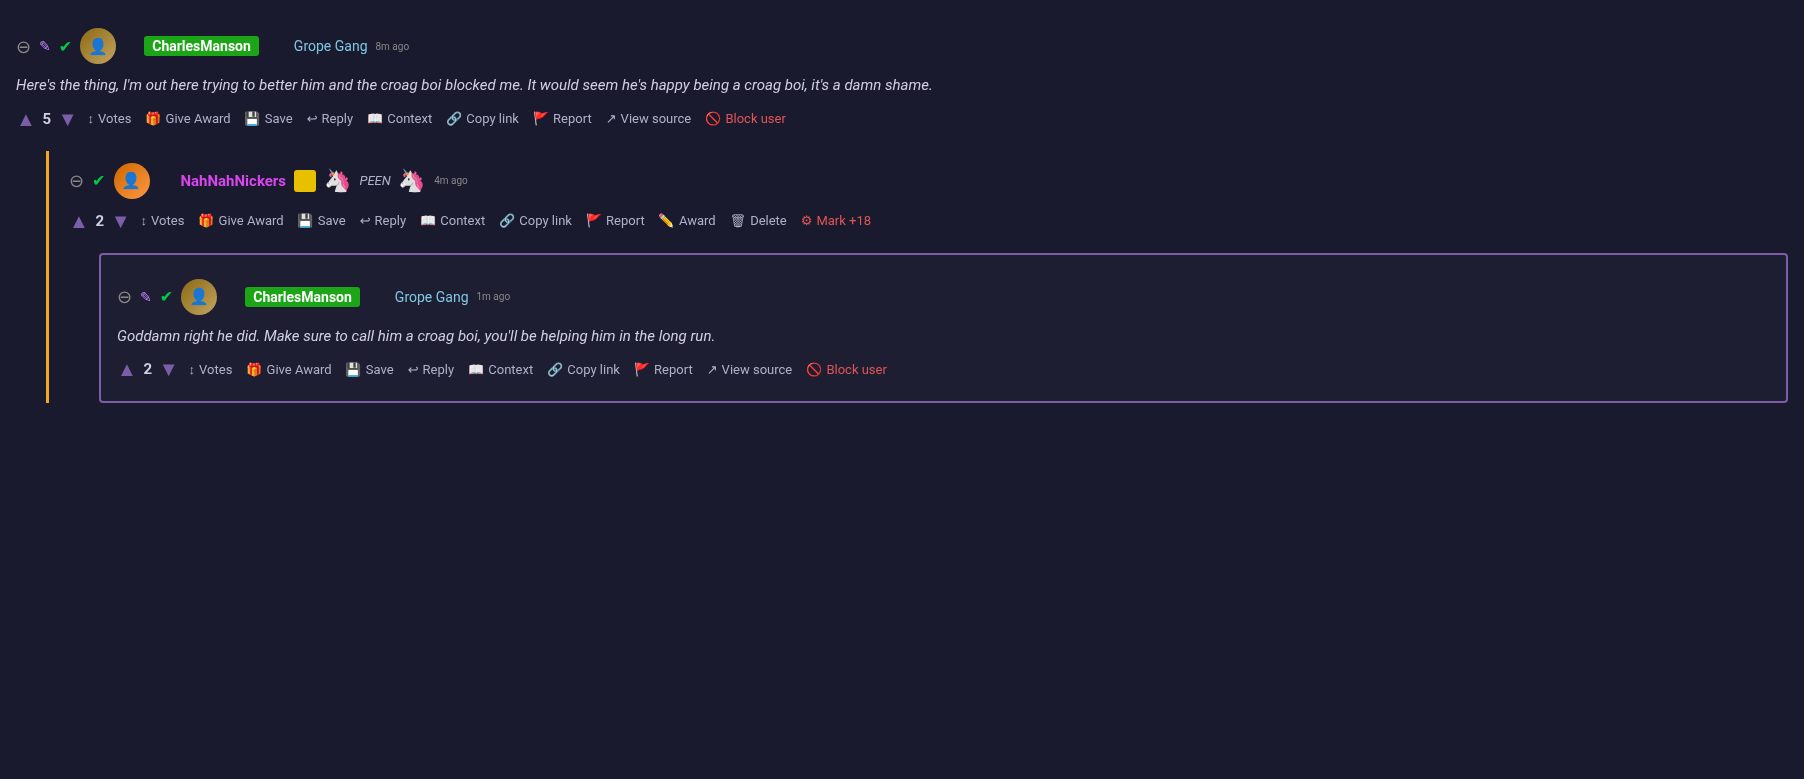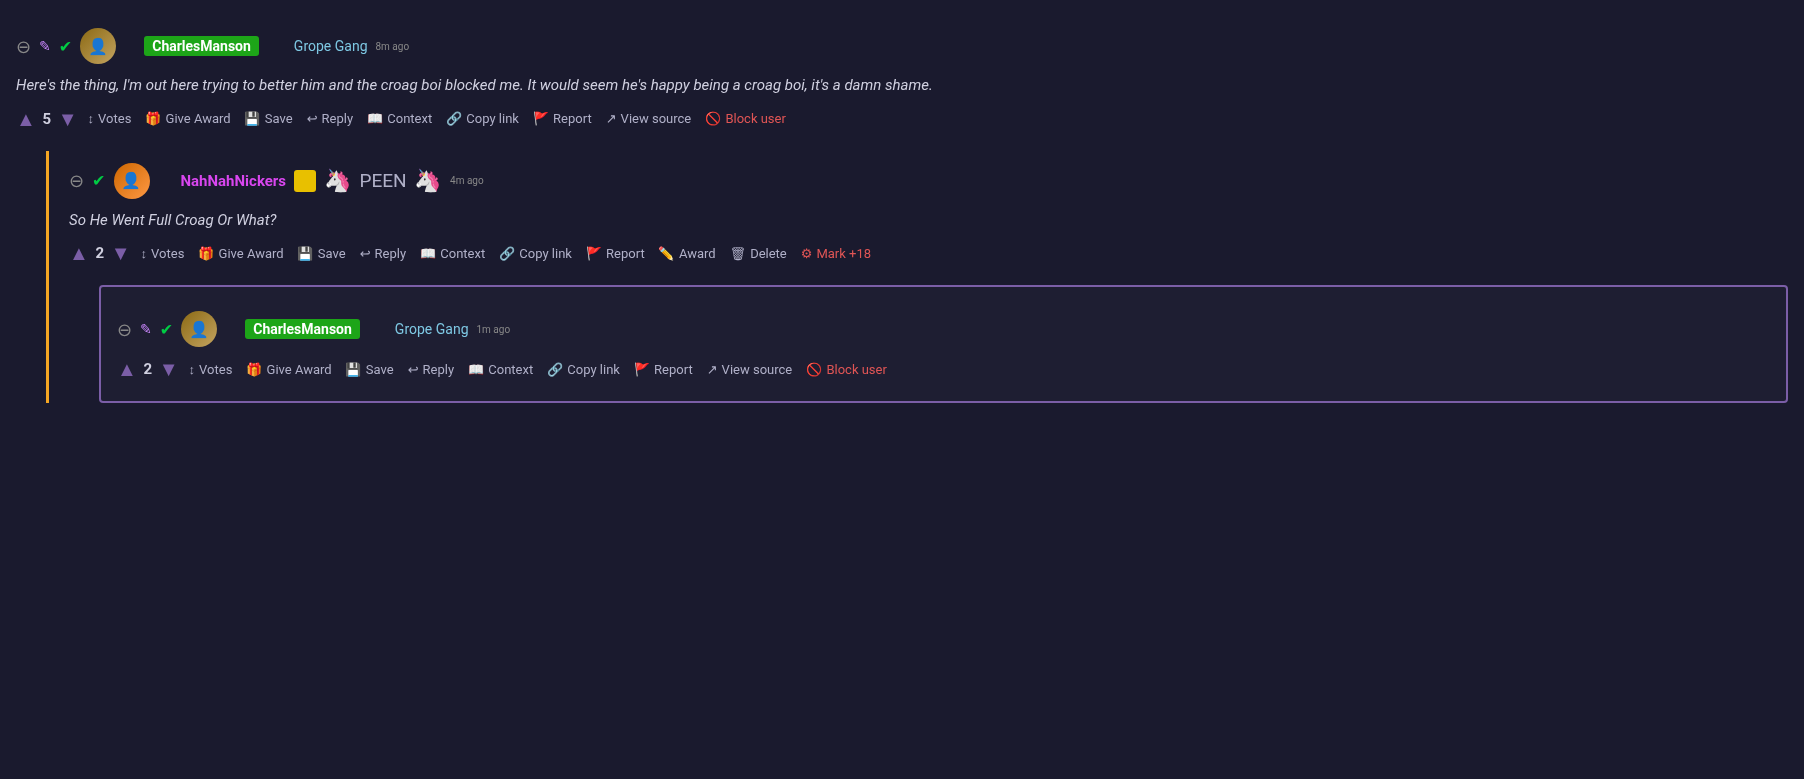--- a/index.html
+++ b/index.html
@@ -230,25 +230,24 @@
 
 <div class="nested-1">
   <div class="comment">
     <div class="comment-header">
       <span class="minus-icon">⊖</span>
       <span class="verified-icon">✔</span>
       <div class="avatar-img" style="background: linear-gradient(135deg, #cc6600, #ff9944);">👤</div>
       <span class="username-plain">NahNahNickers</span>
       <span class="flair-badge"></span>
       <span class="emoji-flair">🦄</span>
-      <span style="color:#b0b0c8; font-size:19px;">PEEN</span>
+      <span style="color:#b0b0c8; font-size:13px;font-style:italic;">PEEN</span>
       <span class="emoji-flair">🦄</span>
       <span class="timestamp">4m ago</span>
     </div>
-    <div class="comment-body">So He Went Full Croag Or What?</div>
     <div class="action-bar">
       <div class="vote-section">
         <span class="vote-up">▲</span>
         <span class="vote-count">2</span>
         <span class="vote-down">▼</span>
       </div>
       <span class="action-btn">
         <span>↕</span>
         <span>Votes</span>
       </span>
@@ -295,20 +294,21 @@
     <div class="comment">
       <div class="comment-header">
         <span class="minus-icon">⊖</span>
         <span class="pencil-icon">✎</span>
         <span class="verified-icon">✔</span>
         <div class="avatar-img">👤</div>
         <span class="username-badge">CharlesManson</span>
         <span class="group-label">Grope Gang</span>
         <span class="timestamp">1m ago</span>
       </div>
+      <div class="comment-body">Goddamn right he did. Make sure to call him a croag boi, you'll be helping him in the long run.</div>
       <div class="action-bar">
         <div class="vote-section">
           <span class="vote-up">▲</span>
           <span class="vote-count">2</span>
           <span class="vote-down">▼</span>
         </div>
         <span class="action-btn">
           <span>↕</span>
           <span>Votes</span>
         </span>

